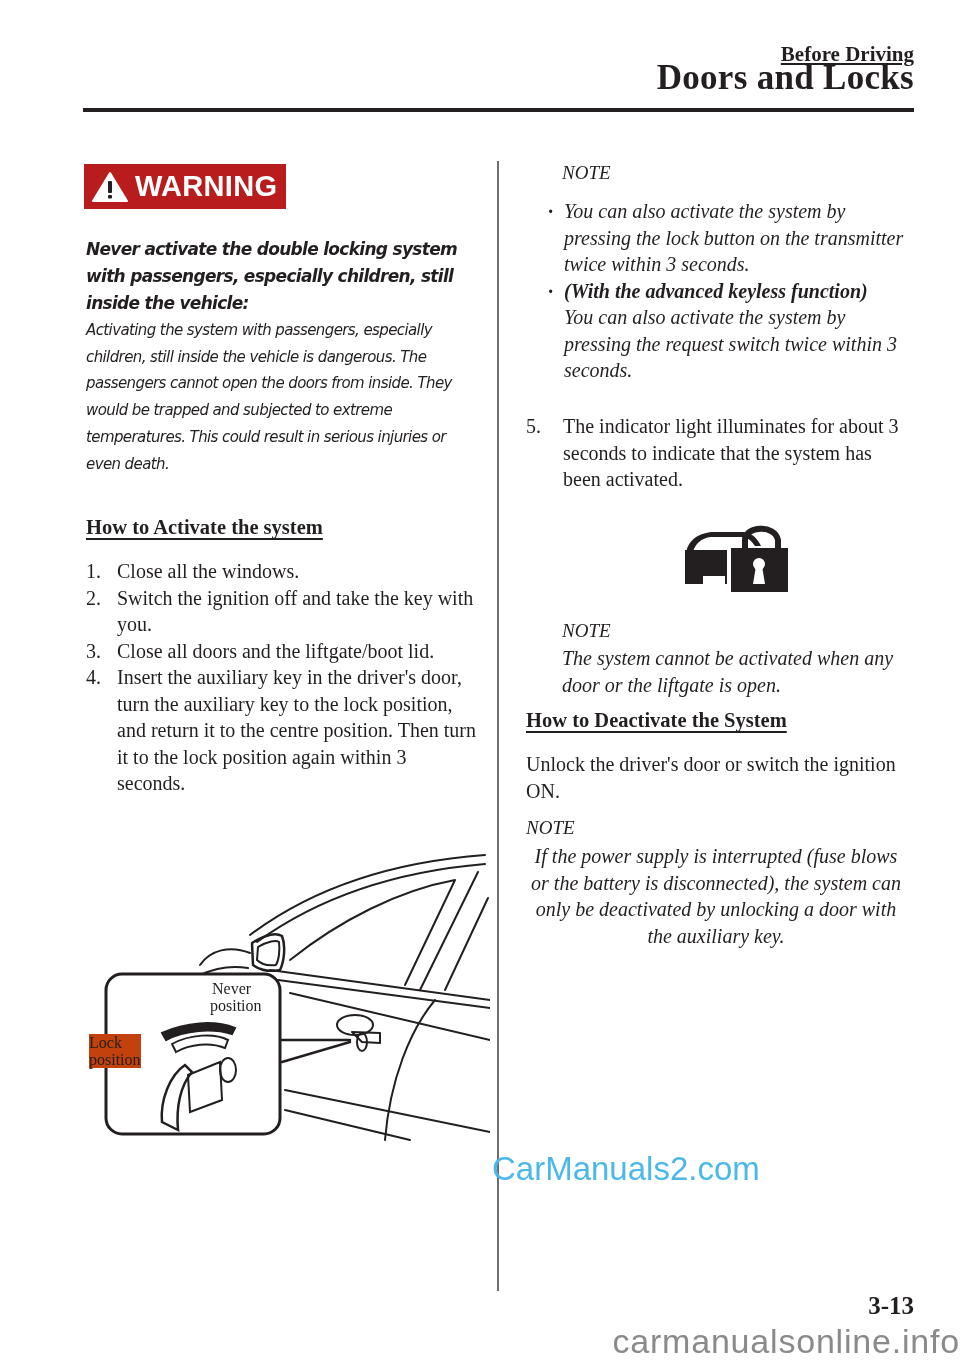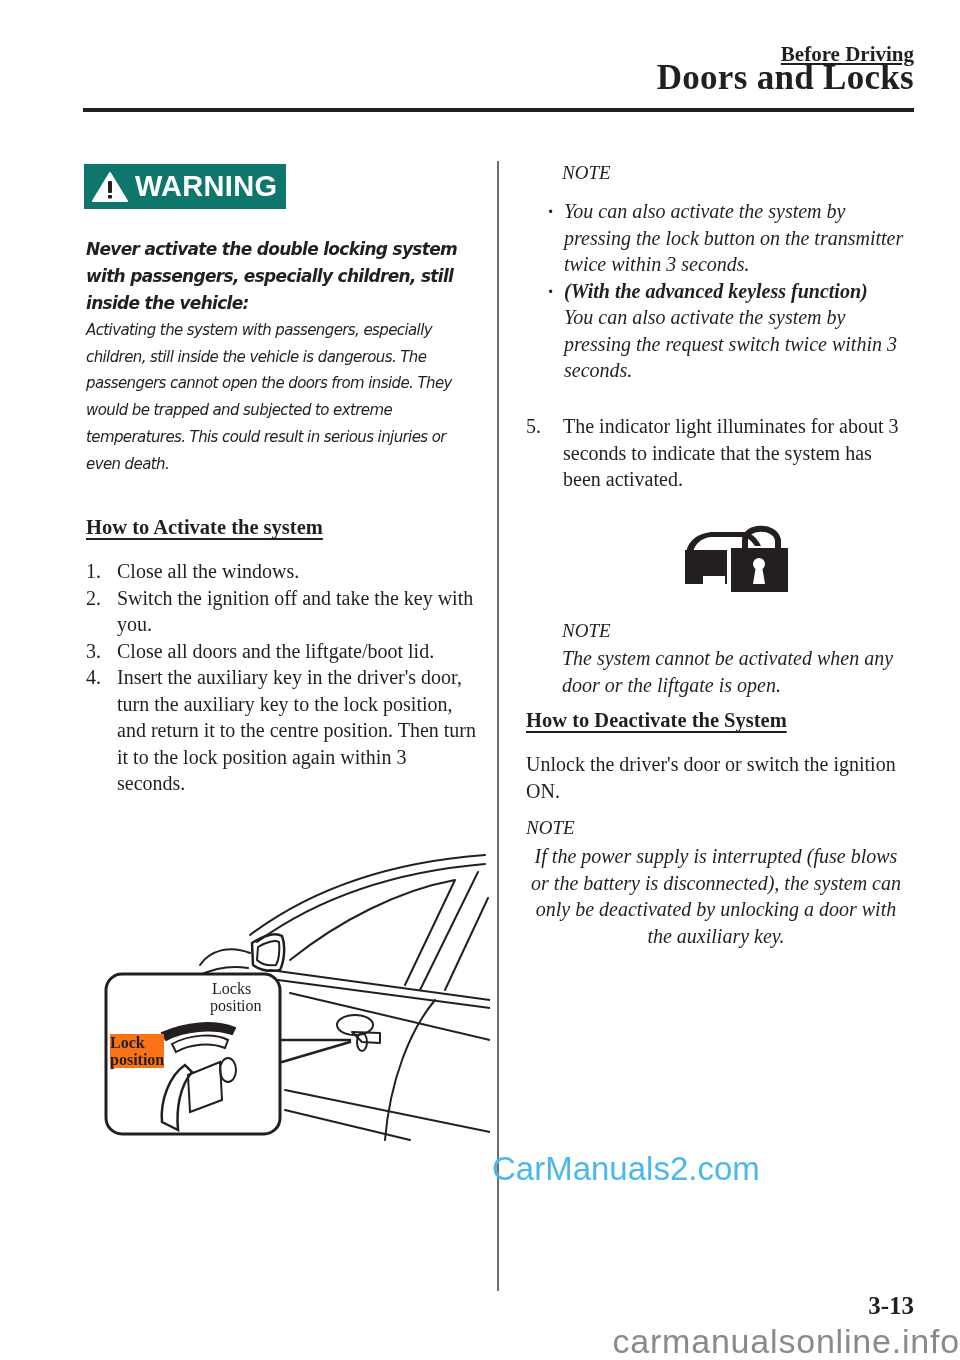--- a/index.html
+++ b/index.html
@@ -7,21 +7,21 @@
   .serif { font-family: "Liberation Serif", "DejaVu Serif", serif; }
 
   .hdr-section { position: absolute; right: 46px; top: 42px; font-size: 21px; font-weight: bold; text-align: center; text-decoration: underline; }
   .hdr-title { position: absolute; right: 46px; top: 58px; font-size: 35px; font-weight: bold; text-align: right; letter-spacing: 0.3px; }
   .hdr-rule { position: absolute; left: 83px; top: 108px; width: 831px; height: 4px; background: #231f20; }
   .col-divider { position: absolute; left: 497px; top: 161px; width: 2px; height: 1130px; background: #6d6e71; }
 
   .left { position: absolute; left: 86px; width: 390px; }
   .right { position: absolute; left: 526px; width: 390px; }
 
-  .warning-badge { position: absolute; left: 84px; top: 164px; width: 202px; height: 45px; background: #0f766e; display: flex; align-items: center; }
+  .warning-badge { position: absolute; left: 84px; top: 164px; width: 202px; height: 45px; background: #b91c1c; display: flex; align-items: center; }
   .warning-badge svg { margin-left: 7px; }
   .warning-label { color: #ffffff; font-family: "Liberation Sans", sans-serif; font-weight: bold; font-size: 29px; margin-left: 6px; letter-spacing: 0.3px; }
 
   .warn-head { top: 236px; font-family: "DejaVu Sans", sans-serif; font-style: italic; font-weight: bold; font-size: 17px; line-height: 27px; letter-spacing: -0.7px; }
   .warn-body { top: 317px; font-family: "DejaVu Sans", sans-serif; font-style: italic; font-size: 15px; line-height: 26.7px; letter-spacing: -0.6px; color: #231f20; }
 
   .sect-heading { font-family: "Liberation Serif", serif; font-weight: bold; font-size: 20.5px; text-decoration: underline; text-decoration-thickness: 2px; text-underline-offset: 4px; }
   .h-activate { position: absolute; left: 86px; top: 516px; }
   .steps { top: 558px; font-family: "Liberation Serif", serif; font-size: 20px; line-height: 26.5px; }
   .step { display: flex; }
@@ -121,24 +121,24 @@
     <path d="M62 183 C 85 172, 115 170, 135 178 L 132 184 C 112 178, 85 180, 66 190 Z" fill="#231f20"></path>
     <path d="M72 194 C 90 184, 115 183, 128 190 L 125 198 C 110 192, 90 194, 76 202 Z"></path>
 
     <path d="M85 215 C 70 225, 60 250, 62 272 L 78 280 C 76 258, 80 236, 92 222 Z" stroke-width="2.5"></path>
     <path d="M88 225 L 120 212 L 122 250 L 90 262 Z"></path>
     <ellipse cx="128" cy="220" rx="8" ry="12"></ellipse>
   </g>
 
 </svg>
 <div class="fig-label" style="left:210px;top:980px;">
-  <div style="padding-left:2px;">Locks</div>
+  <div style="padding-left:2px;">Never</div>
   <div>position</div>
 </div>
-<div class="fig-label" style="left:110px;top:1034px;background:#f97316;font-weight:bold;">
+<div class="fig-label" style="left:89px;top:1034px;background:#c2410c;">
   <div>Lock</div>
   <div>position</div>
 </div>
 
 <div class="note-label" style="position:absolute;left:562px;top:162px;">NOTE</div>
 <div class="bullets italic-body">
   <div class="bullet">
     <span class="dot">·</span>
     <span>You can also activate the system by pressing the lock button on the transmitter twice within 3 seconds.</span>
   </div>

